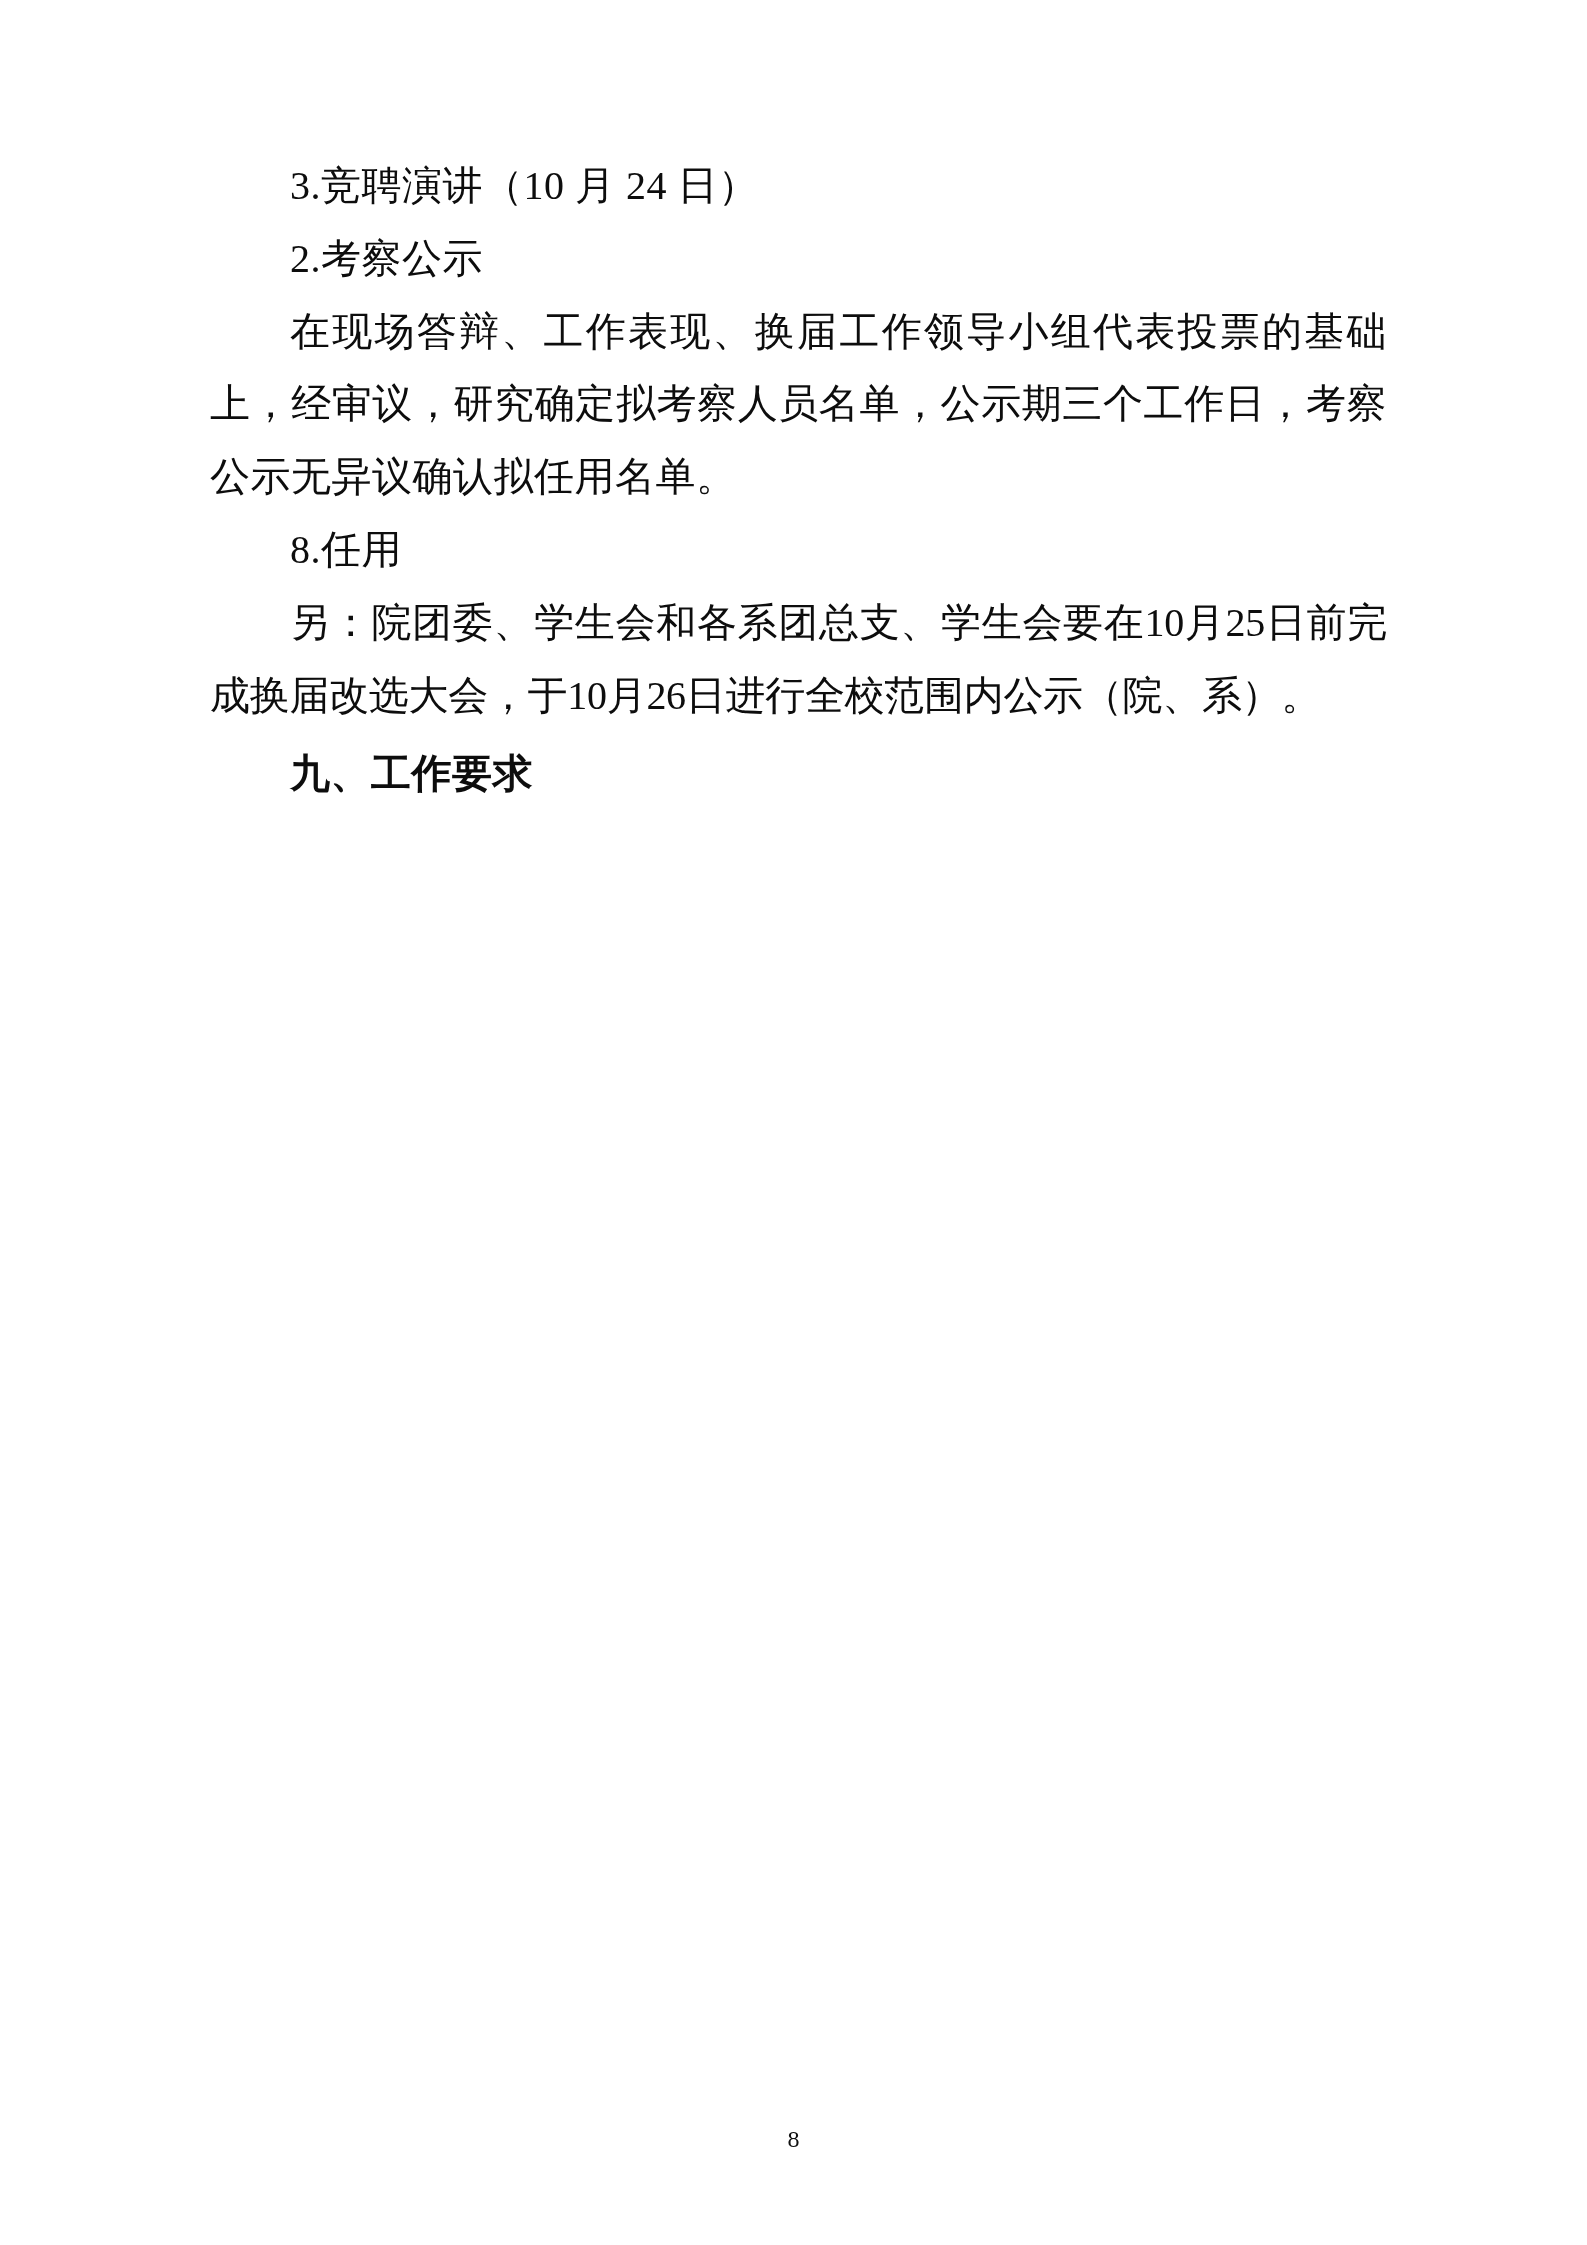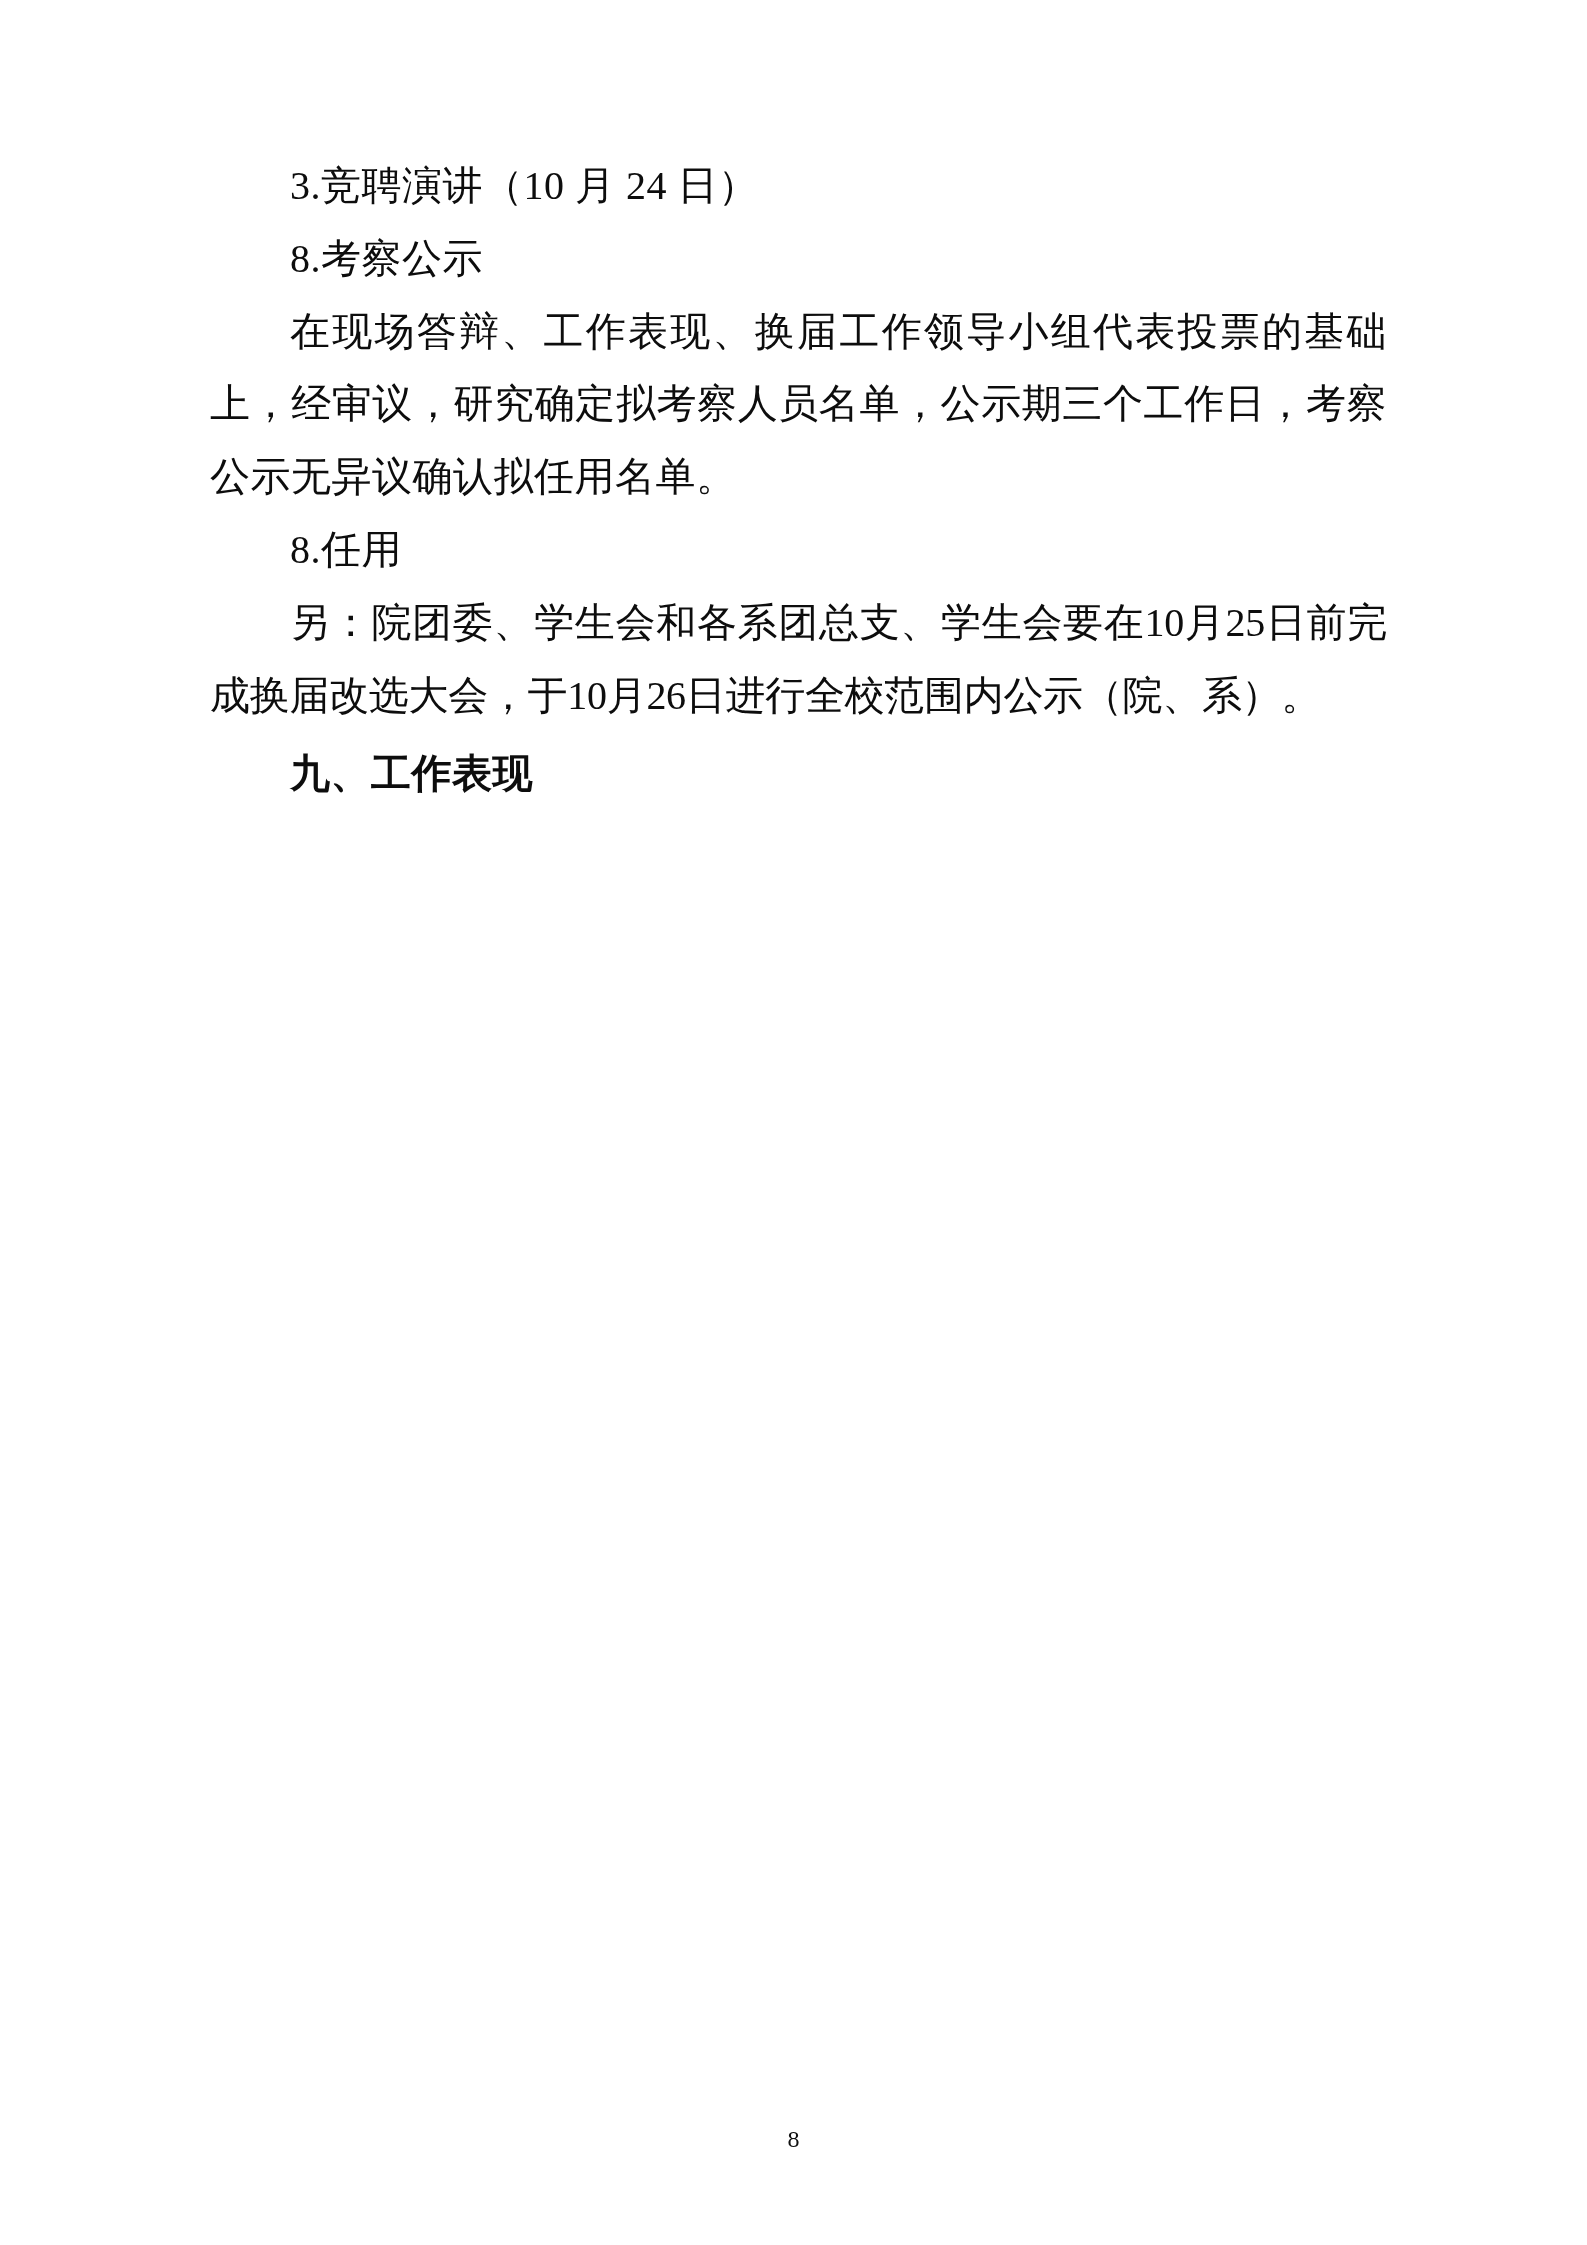--- a/index.html
+++ b/index.html
@@ -59,28 +59,28 @@
 </style>
 </head>
 <body>
 
 <div class="page">
   <div class="doc-body">
 
     <p class="indent blk">3.竞聘演讲（10 月 24 日）</p>
 
 
-    <p class="indent blk">8.考察公示</p>
+    <p class="indent blk">2.考察公示</p>
 
     <p class="indent blk">在现场答辩、工作表现、换届工作领导小组代表投票的基础上，经审议，研究确定拟考察人员名单，公示期三个工作日，考察公示无异议确认拟任用名单。</p>
 
     <p class="indent blk">8.任用</p>
 
 
     <p class="indent tight blk">另：院团委、学生会和各系团总支、学生会要在10月25日前完成换届改选大会，于10月26日进行全校范围内公示（院、系）。</p>
 
-    <p class="heading blk">九、工作表现</p>
+    <p class="heading blk">九、工作要求</p>
 
 
   </div>
 
   <div class="page-number">8</div>
 </div>
 
 </body></html>

